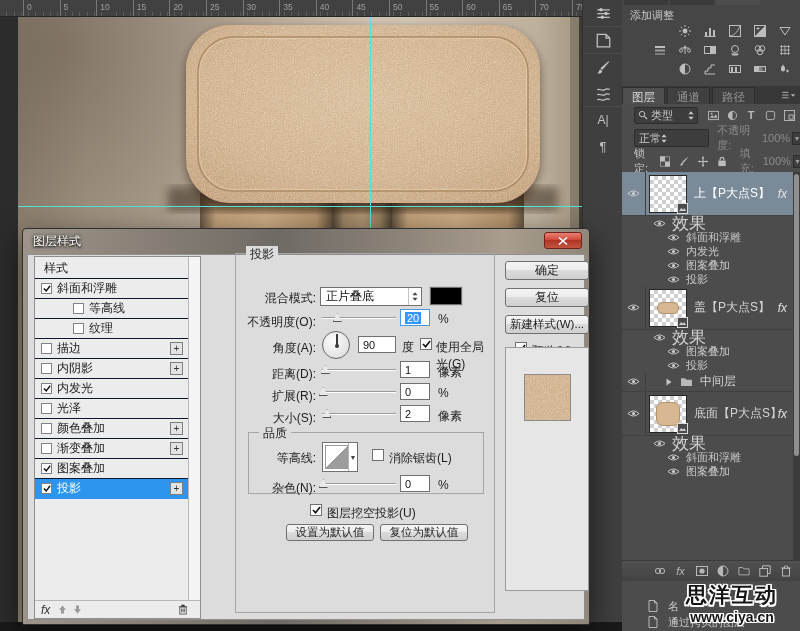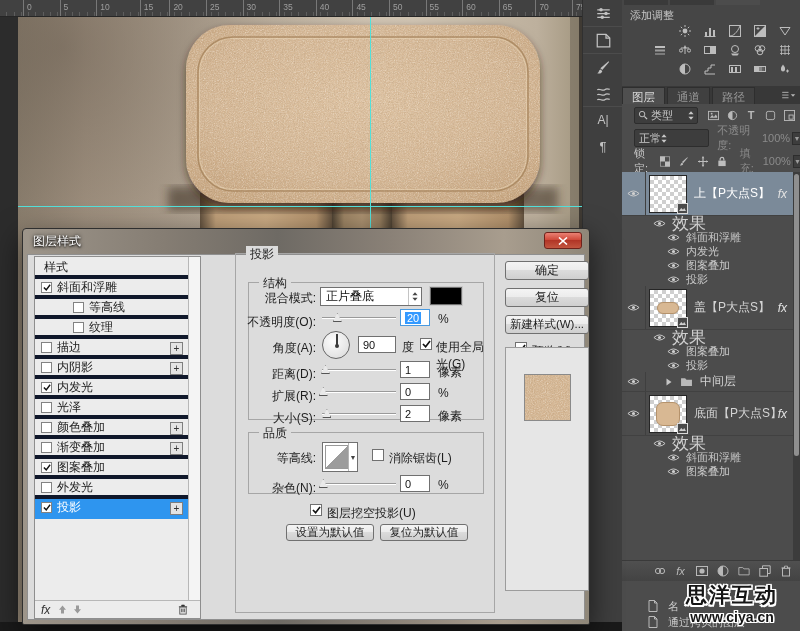--- a/index.html
+++ b/index.html
@@ -94,21 +94,21 @@
  border:1px solid #2f2f2f;border-radius:4px 4px 2px 2px;box-shadow:0 10px 30px rgba(0,0,0,.6)}
 #dlg-title{position:absolute;left:10px;top:4px;font-size:12px;color:#fff;text-shadow:0 1px 2px #000,0 0 4px #000}
 #dlg-close{position:absolute;right:7px;top:3px;width:38px;height:17px;border-radius:3px;
  background:linear-gradient(#ea8173,#d0493a 45%,#b03325 46%,#c2553f);border:1px solid #6e221b;
  display:flex;align-items:center;justify-content:center}
 #dlg-body{position:absolute;left:4px;top:25px;right:4px;bottom:4px;background:#dcdcdc;border:1px solid #8f8f8f}
 .dlg-el{position:absolute;font-size:12px;color:#1d1d1d}
 
 #stylebox{left:11px;top:27px;width:167px;height:363px;background:#ececec;border:1px solid #8e8e8e}
 #style-rows{position:absolute;left:0;top:2px;width:153px}
-.srow{position:relative;height:20px;display:flex;align-items:center;border-bottom:4px solid #0f172a;font-size:12px;color:#222}
+.srow{position:relative;height:20px;display:flex;align-items:center;border-bottom:1px solid #0f172a;font-size:12px;color:#222}
 .srow.sel{background:#2e95ef;color:#fff;border-bottom-color:#2e95ef}
 .scb{width:11px;height:11px;background:#fff;border:1px solid #828282;margin:0 5px 0 6px;display:flex;align-items:center;justify-content:center;color:#111;flex:none}
 .scb.off svg{visibility:hidden}
 .srow.noc{padding-left:9px}
 .srow.ind{padding-left:32px}
 .splus{position:absolute;right:5px;top:3px;width:13px;height:13px;background:#e3e3e3;border:1px solid #7e7e7e;font-size:10px;line-height:11px;text-align:center;color:#333}
 #style-scroll{position:absolute;right:0;top:0;width:12px;height:343px;background:#f4f4f4;border-left:1px solid #b7b7b7}
 #style-footer{position:absolute;left:0;bottom:0;width:165px;height:18px;border-top:1px solid #b7b7b7;display:flex;align-items:center;padding:0 6px;color:#555}
 #style-footer .fx{font-style:italic;font-size:12px;color:#333;margin-right:8px}
 #style-footer svg{margin-right:6px}
@@ -149,21 +149,21 @@
 </style>
 </head>
 <body>
 
 <div id="screen">
 
   <div id="ruler" class="abs">
       <div class="tick" style="left: 23px;">0</div>
       <div class="tick" style="left: 59.6px;">5</div>
       <div class="tick" style="left: 96.2px;">10</div>
-      <div class="tick" style="left: 132.8px; margin-left: 7px;">15</div>
+      <div class="tick" style="left: 132.8px;">15</div>
       <div class="tick" style="left: 169.4px;">20</div>
       <div class="tick" style="left: 206px;">25</div>
       <div class="tick" style="left: 242.6px;">30</div>
       <div class="tick" style="left: 279.2px;">35</div>
       <div class="tick" style="left: 315.8px;">40</div>
       <div class="tick" style="left: 352.4px;">45</div>
       <div class="tick" style="left: 389px;">50</div>
       <div class="tick" style="left: 425.6px;">55</div>
       <div class="tick" style="left: 462.2px;">60</div>
       <div class="tick" style="left: 498.8px;">65</div>
@@ -844,28 +844,20 @@
             <span class="splus">+</span>
           </div>
           <div class="srow">
             <span class="scb ">
               <svg viewBox="0 0 10 9" width="8" height="7">
                 <path d="M1 4.5L4 7.5L9 1" fill="none" stroke="#111" stroke-width="1.8"></path>
               </svg>
             </span>
             <span>图案叠加</span>
           </div>
-          <div class="srow">
-            <span class="scb off">
-              <svg viewBox="0 0 10 9" width="8" height="7">
-                <path d="M1 4.5L4 7.5L9 1" fill="none" stroke="#111" stroke-width="1.8"></path>
-              </svg>
-            </span>
-            <span>外发光</span>
-          </div>
           <div class="srow sel">
             <span class="scb ">
               <svg viewBox="0 0 10 9" width="8" height="7">
                 <path d="M1 4.5L4 7.5L9 1" fill="none" stroke="#111" stroke-width="1.8"></path>
               </svg>
             </span>
             <span>投影</span>
             <span class="splus">+</span>
           </div>
         </div>
@@ -881,23 +873,20 @@
         <svg viewBox="0 0 10 12" width="10" height="11" style="margin-left:auto">
             <rect x="1.5" y="3.2" width="7" height="7.8" fill="none" stroke="#555"></rect>
             <path d="M0.5 3h9M3.5 3V1.2h3V3M3.5 5v4M5 5v4M6.5 5v4" stroke="#555"></path>
           </svg>
       </div>
     </div>
 
     <div id="bigfs" class="dlg-el fs">
       <span class="fslegend">投影</span>
 
-      <div id="fs-struct" class="fs">
-        <span class="fslegend">结构</span>
-      </div>
 
       <span class="lbl" style="left:18px;top:36px;width:62px">混合模式:</span>
       <div class="selbox" style="left:84px;top:33px;width:102px">
         <span>正片叠底</span>
         <span class="dd">
           <svg viewBox="0 0 7 10" width="6" height="9">
               <path d="M3.5 0L6.5 3.5H0.5z" fill="#444"></path>
               <path d="M3.5 10L0.5 6.5h6z" fill="#444"></path>
             </svg>
         </span>

